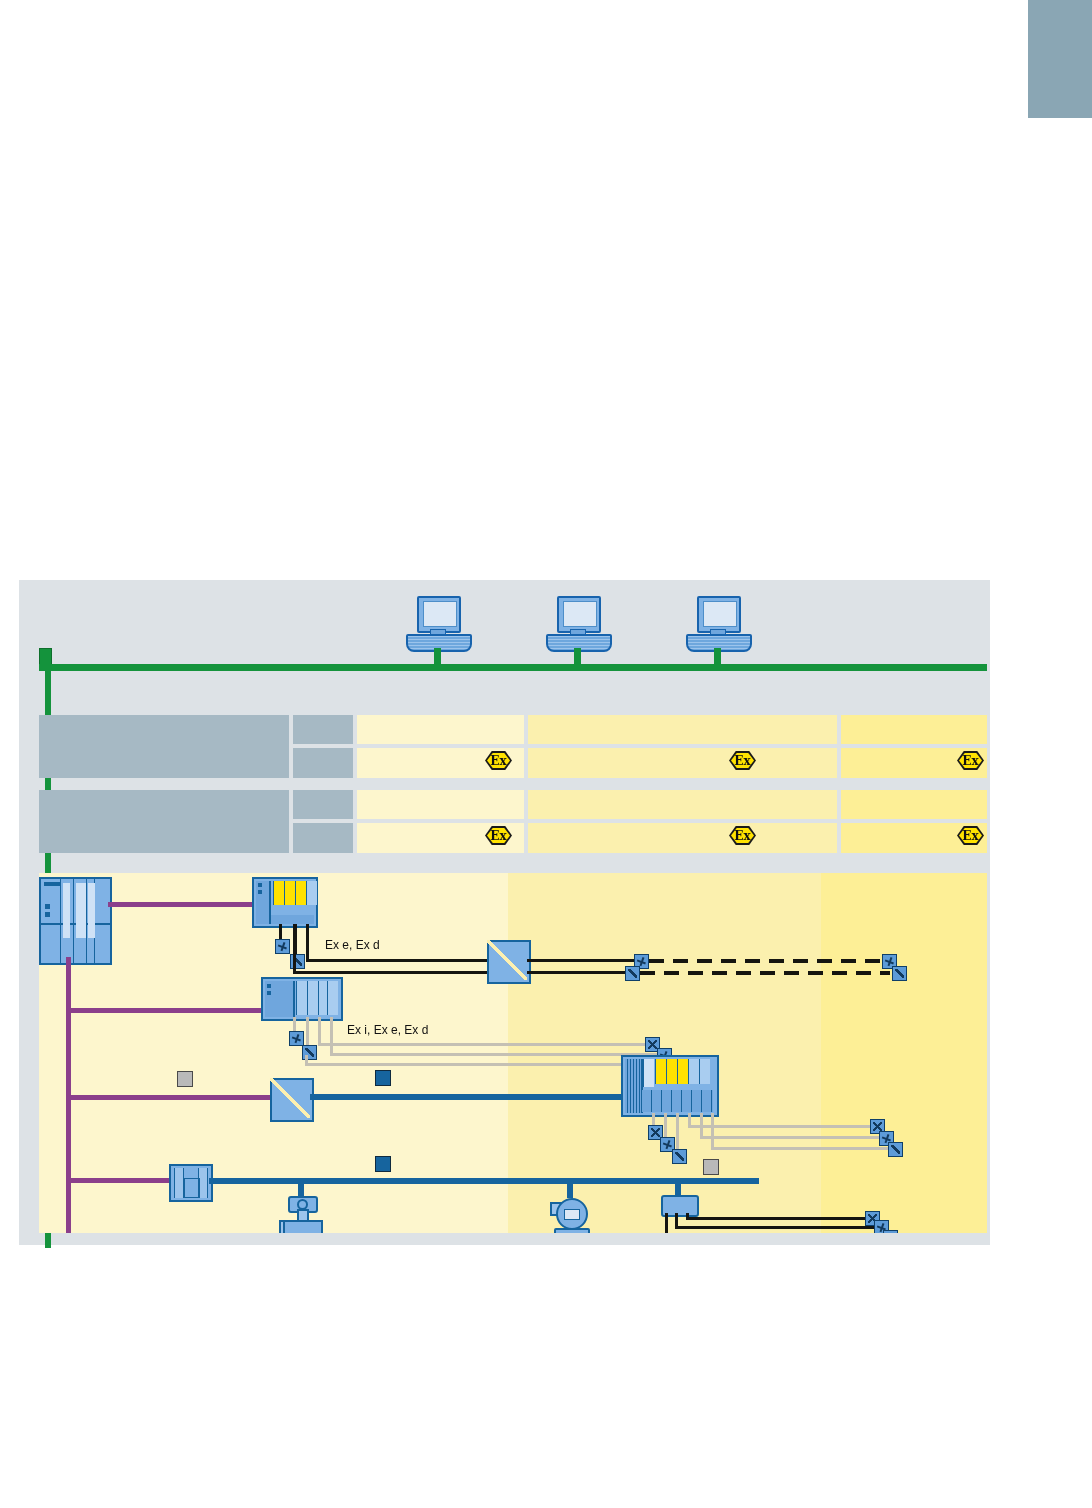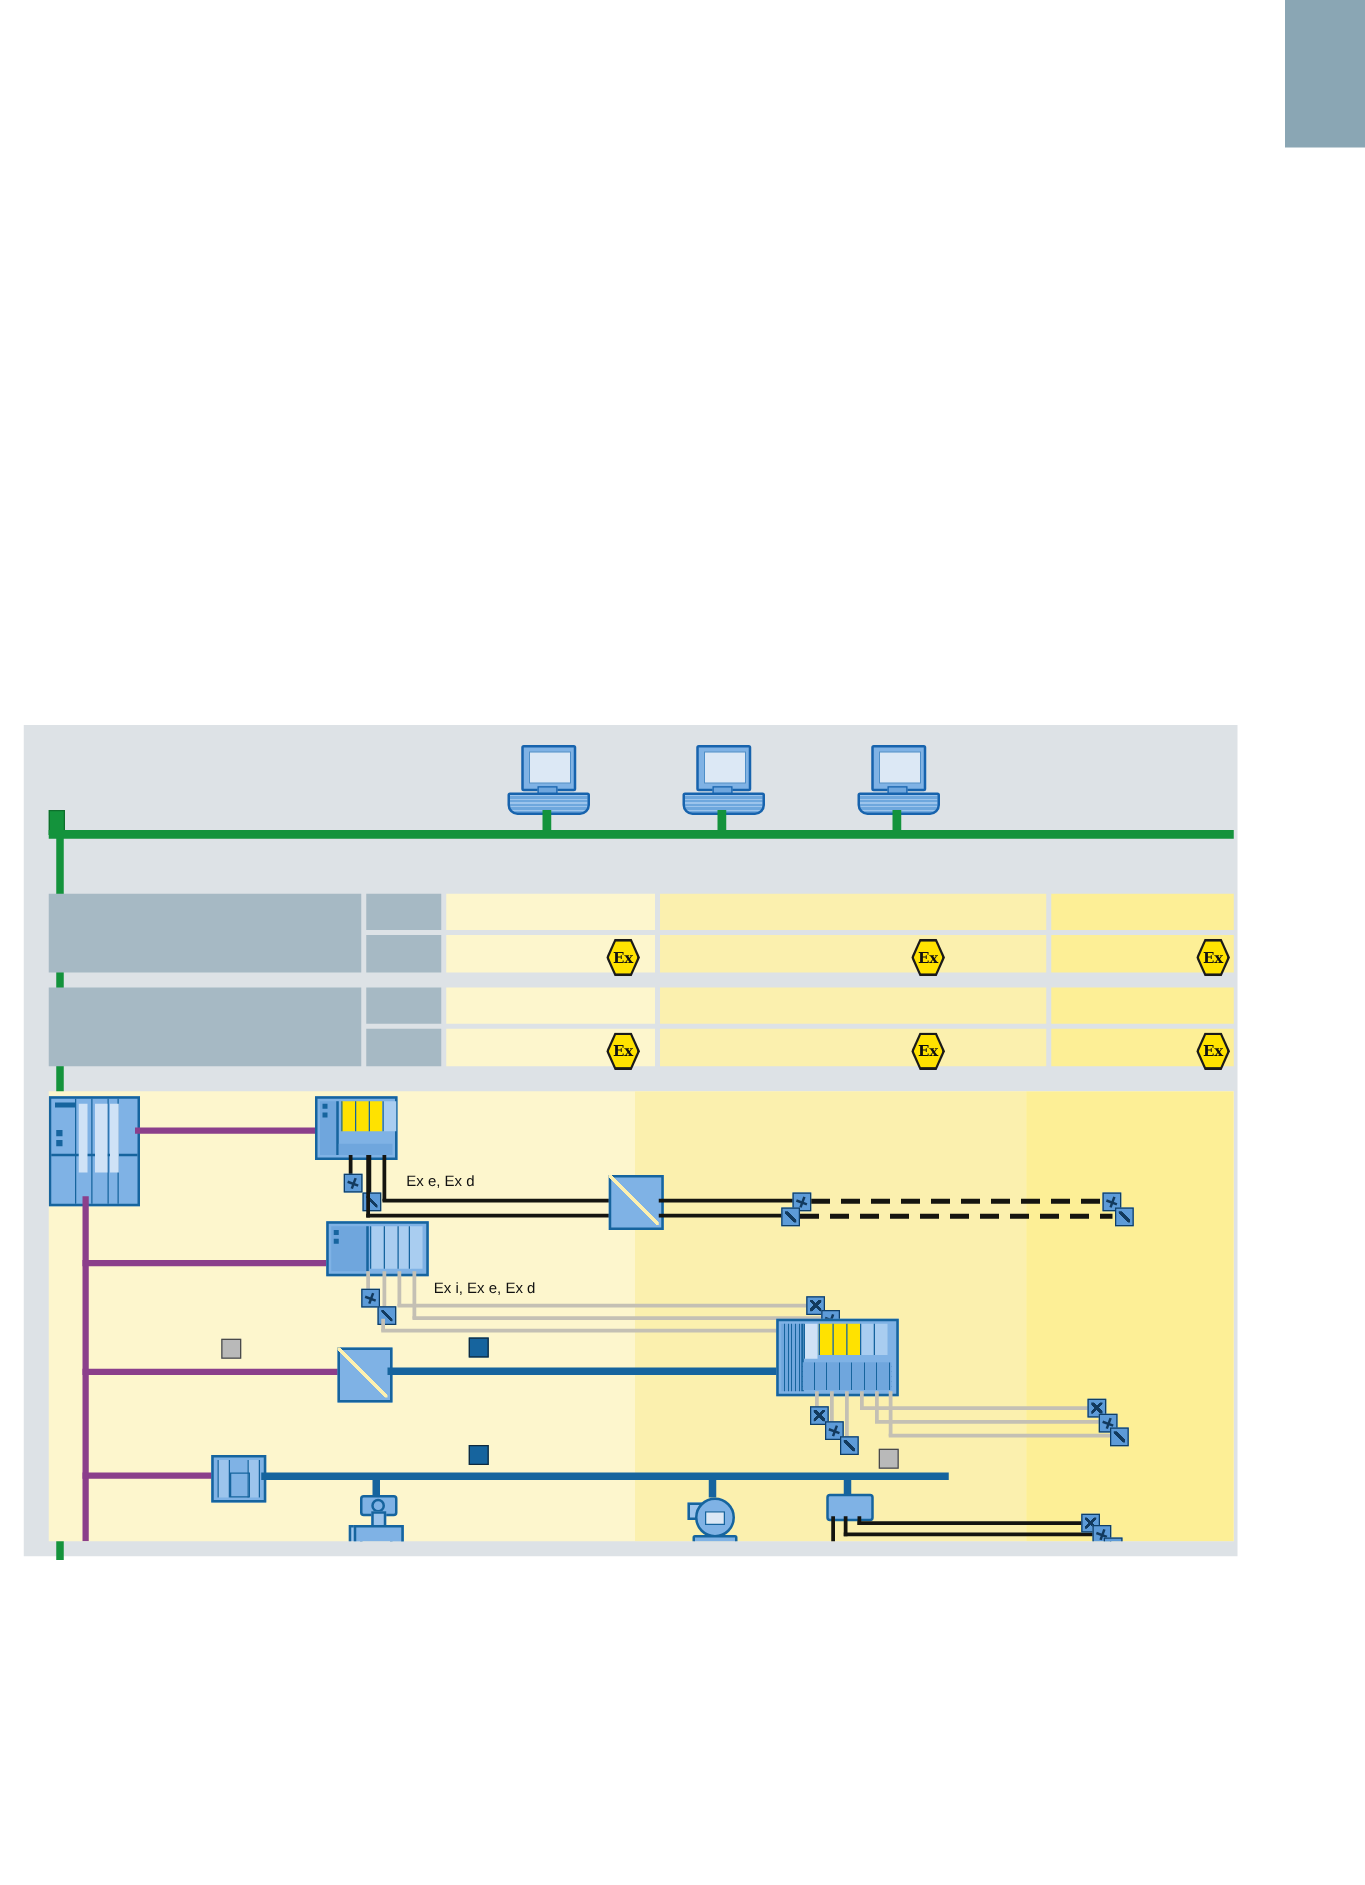--- a/index.html
+++ b/index.html
@@ -32,21 +32,21 @@
   .zrow .gcell3{position:absolute;left:254px;top:33px;width:60px;height:30px;background:#a6b9c4;}
   .zrow .ycell{position:absolute;height:29px;}
   .zrow .y1{left:318px;width:167px;}
   .zrow .y2{left:489px;width:309px;}
   .zrow .y3{left:802px;width:146px;}
   .c1{background:#fdf6cd;} .c2{background:#fbf0ae;} .c3{background:#fdef96;}
   .zlabel{position:absolute;left:0;top:0;width:250px;height:63px;display:flex;align-items:center;justify-content:center;
       color:#e9eef1;font-size:31px;font-weight:bold;letter-spacing:2px;}
 
   
-  .ex{position:absolute;width:27px;height:30px;}
+  .ex{position:absolute;width:27px;height:19px;}
   .ex .hexo{position:absolute;inset:0;background:#1a1a1a;
       clip-path:polygon(25% 0,75% 0,100% 50%,75% 100%,25% 100%,0 50%);}
   .ex .hexi{position:absolute;left:2px;top:2px;right:2px;bottom:2px;background:#ffe200;
       clip-path:polygon(25% 0,75% 0,100% 50%,75% 100%,25% 100%,0 50%);
       display:flex;align-items:center;justify-content:center;}
   .ex span{font-family:"DejaVu Serif",serif;font-size:12px;font-weight:bold;color:#111;line-height:1;}
 
   
   .plant{position:absolute;left:20px;top:293px;width:948px;height:360px;background:#fdf6cd;overflow:hidden;}
   .pz2{position:absolute;left:469px;top:0;width:313px;height:360px;background:#fbf0ae;}

